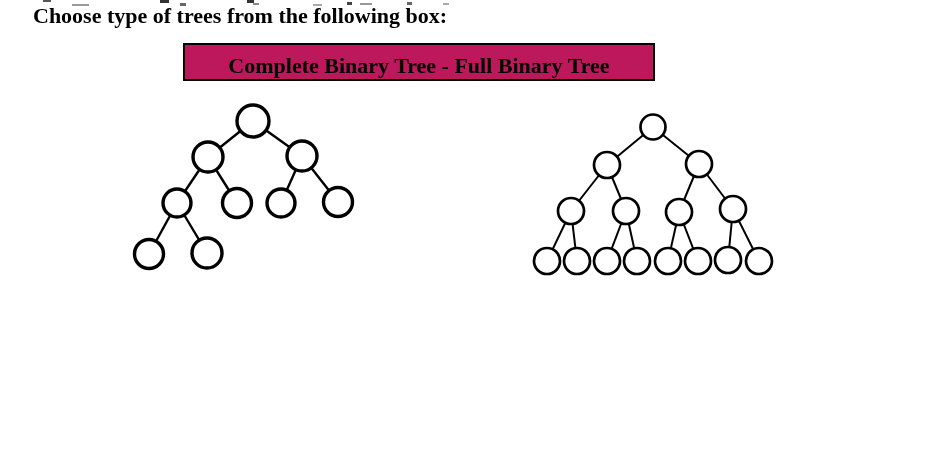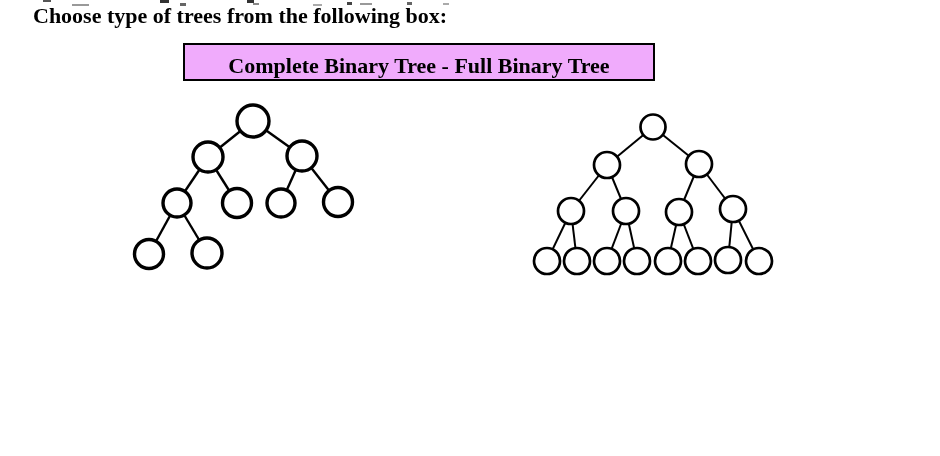--- a/index.html
+++ b/index.html
@@ -27,21 +27,21 @@
     white-space: nowrap;
   }
   .choice-box {
     position: absolute;
     left: 183px;
     top: 43px;
     width: 468px;
     height: 34px;
     border: 2px solid #000000;
     overflow: hidden;
-    background: #f0abfc;
+    background: #be185d;
   }
   .choice-box .label {
     position: absolute;
     left: 0;
     right: 0;
     top: 8px;
     text-align: center;
     font-family: "Liberation Serif", serif;
     font-weight: bold;
     font-size: 22px;

